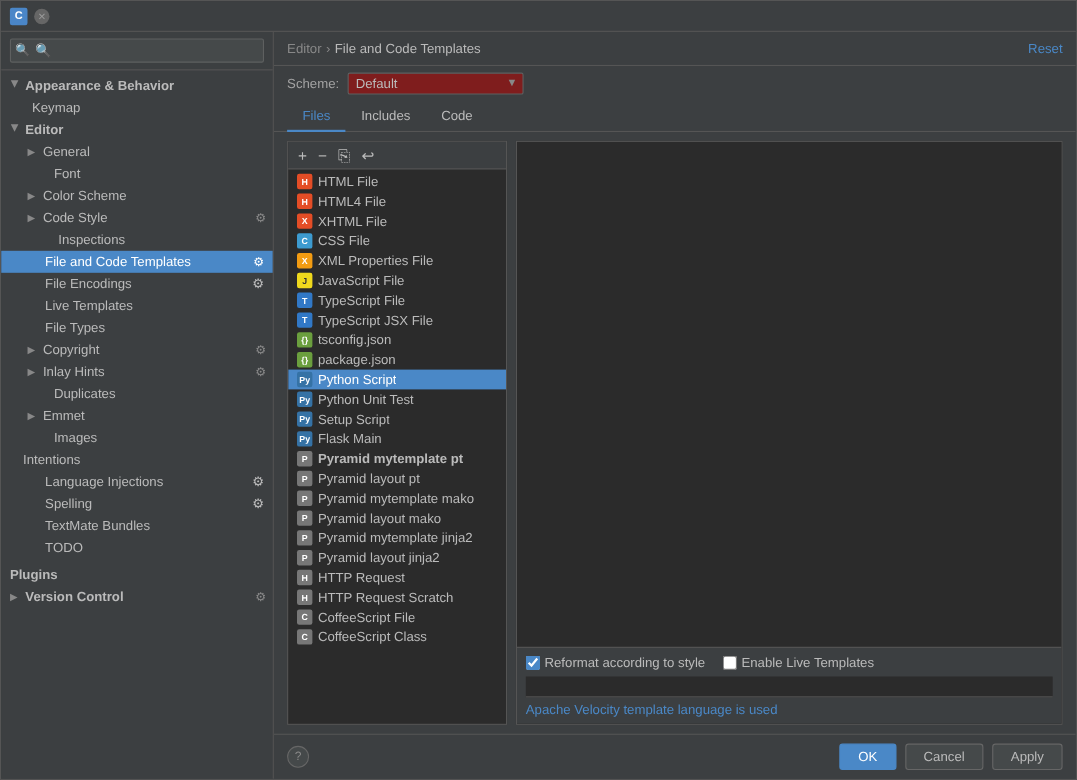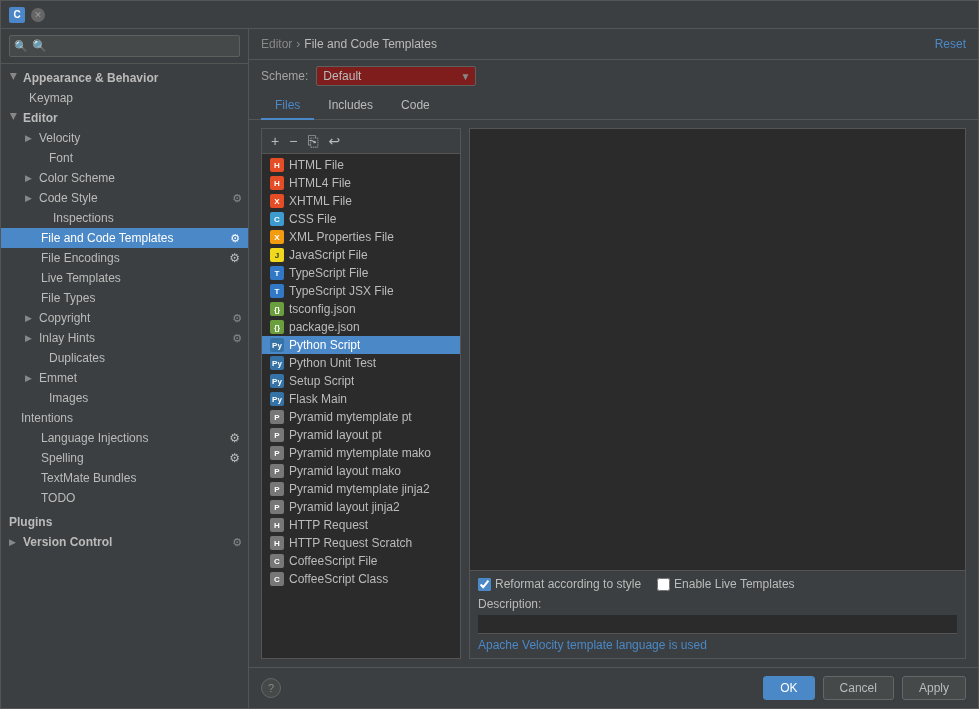--- a/index.html
+++ b/index.html
@@ -480,21 +480,21 @@
           <span>Keymap</span>
         </div>
 
         <div class="nav-section">
           <span class="chevron open">▶</span>
           <span class="section-label">Editor</span>
         </div>
 
         <div class="nav-section indent-1" style="padding-left:24px;">
           <span class="chevron">▶</span>
-          <span>Velocity</span>
+          <span>General</span>
         </div>
         <div class="nav-item" style="padding-left:48px;">
           <span>Font</span>
         </div>
 
         <div class="nav-row-gear nav-section indent-1" style="padding-left:24px;">
           <div style="display:flex;align-items:center;gap:4px;">
             <span class="chevron">▶</span>
             <span>Color Scheme</span>
           </div>
@@ -685,21 +685,21 @@
               <div class="file-item">
                 <div class="file-icon fi-py">Py</div>
                 <span style="overflow: hidden; text-overflow: ellipsis;">Setup Script</span>
               </div>
               <div class="file-item">
                 <div class="file-icon fi-py">Py</div>
                 <span style="overflow: hidden; text-overflow: ellipsis;">Flask Main</span>
               </div>
               <div class="file-item">
                 <div class="file-icon fi-generic">P</div>
-                <span style="overflow: hidden; text-overflow: ellipsis;">Pyramid mytemplate pt</span>
+                <span style="overflow: hidden; text-overflow: ellipsis; font-weight: bold;">Pyramid mytemplate pt</span>
               </div>
               <div class="file-item">
                 <div class="file-icon fi-generic">P</div>
                 <span style="overflow: hidden; text-overflow: ellipsis;">Pyramid layout pt</span>
               </div>
               <div class="file-item">
                 <div class="file-icon fi-generic">P</div>
                 <span style="overflow: hidden; text-overflow: ellipsis;">Pyramid mytemplate mako</span>
               </div>
               <div class="file-item">
@@ -741,21 +741,20 @@
               <label class="checkbox-label">
                 <input type="checkbox" checked="" style="">
                 <span>Reformat according to style</span>
               </label>
               <label class="checkbox-label">
                 <input type="checkbox" style="">
                 <span>Enable Live Templates</span>
               </label>
             </div>
             <div class="description-area">
-              <div class="description-title">Description:</div>
               <input type="text" class="description-input" value="" style="">
               <div class="description-hint">Apache Velocity template language is used</div>
             </div>
           </div>
         </div>
       </div>
 
       <div class="bottom-bar">
         <div class="bottom-left">
           <button class="help-btn">?</button>

